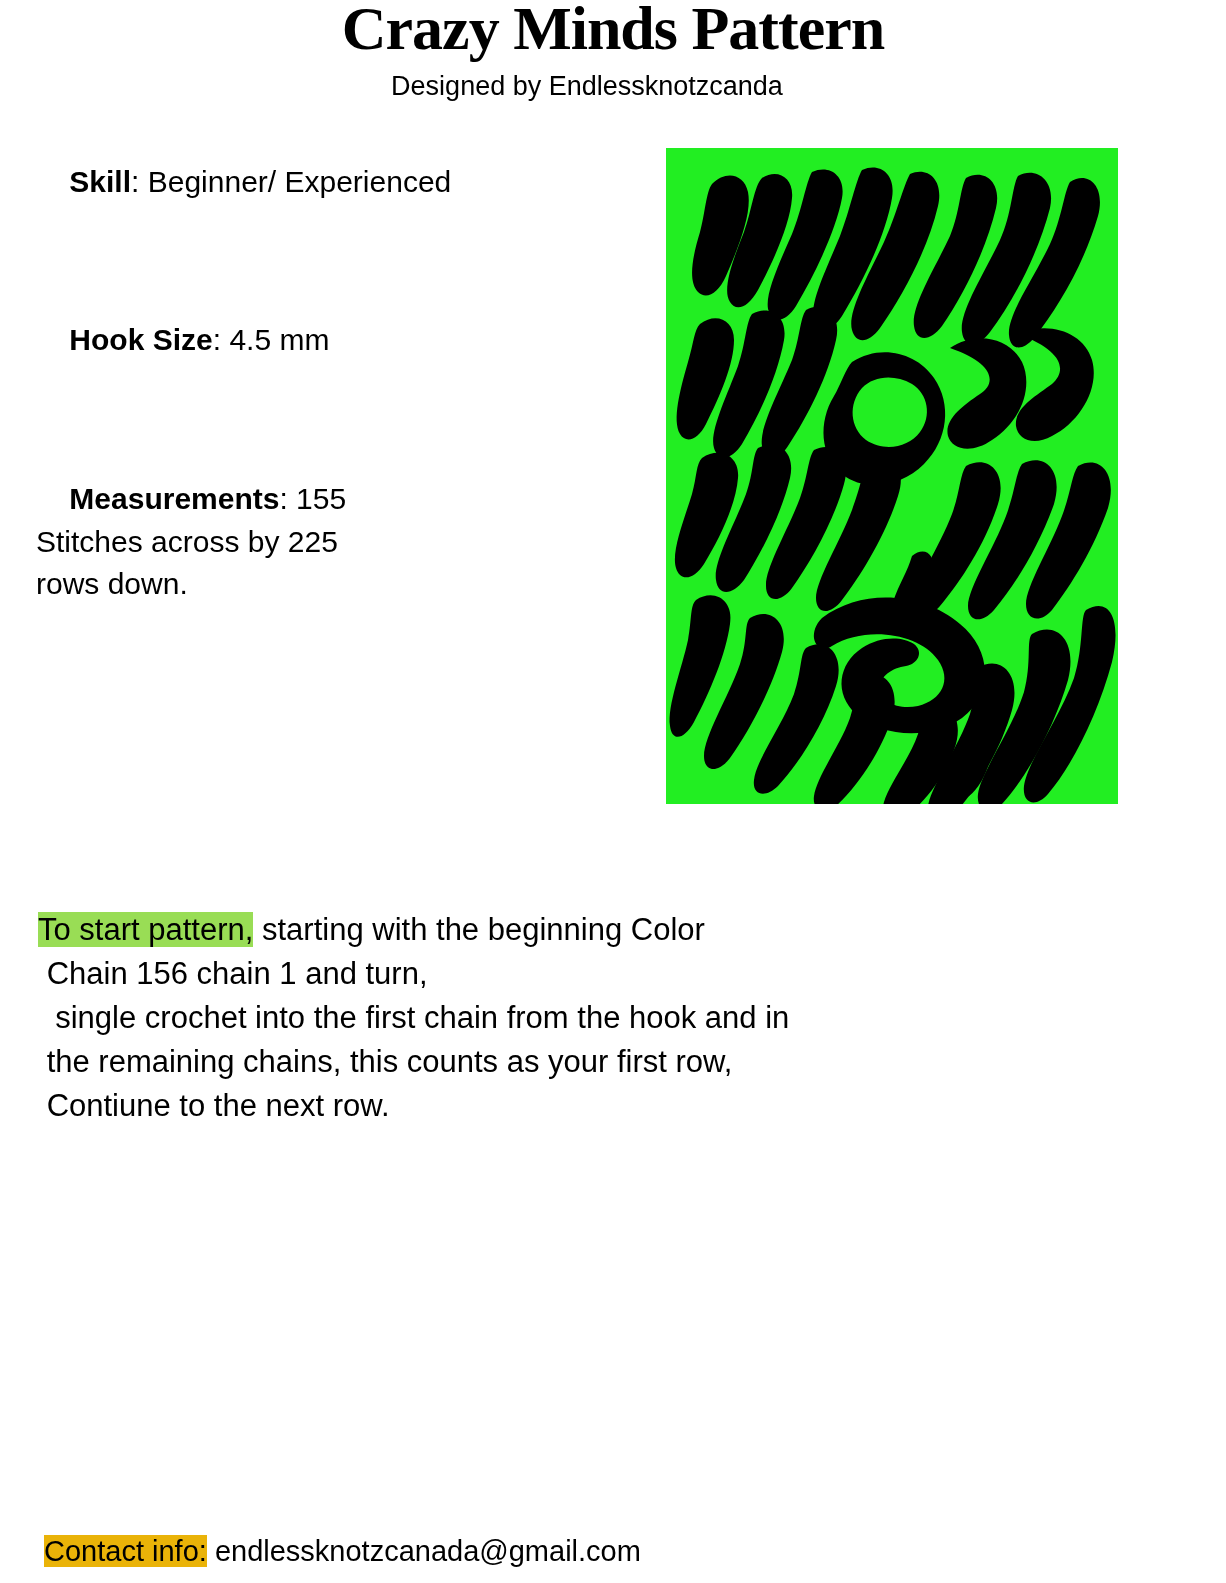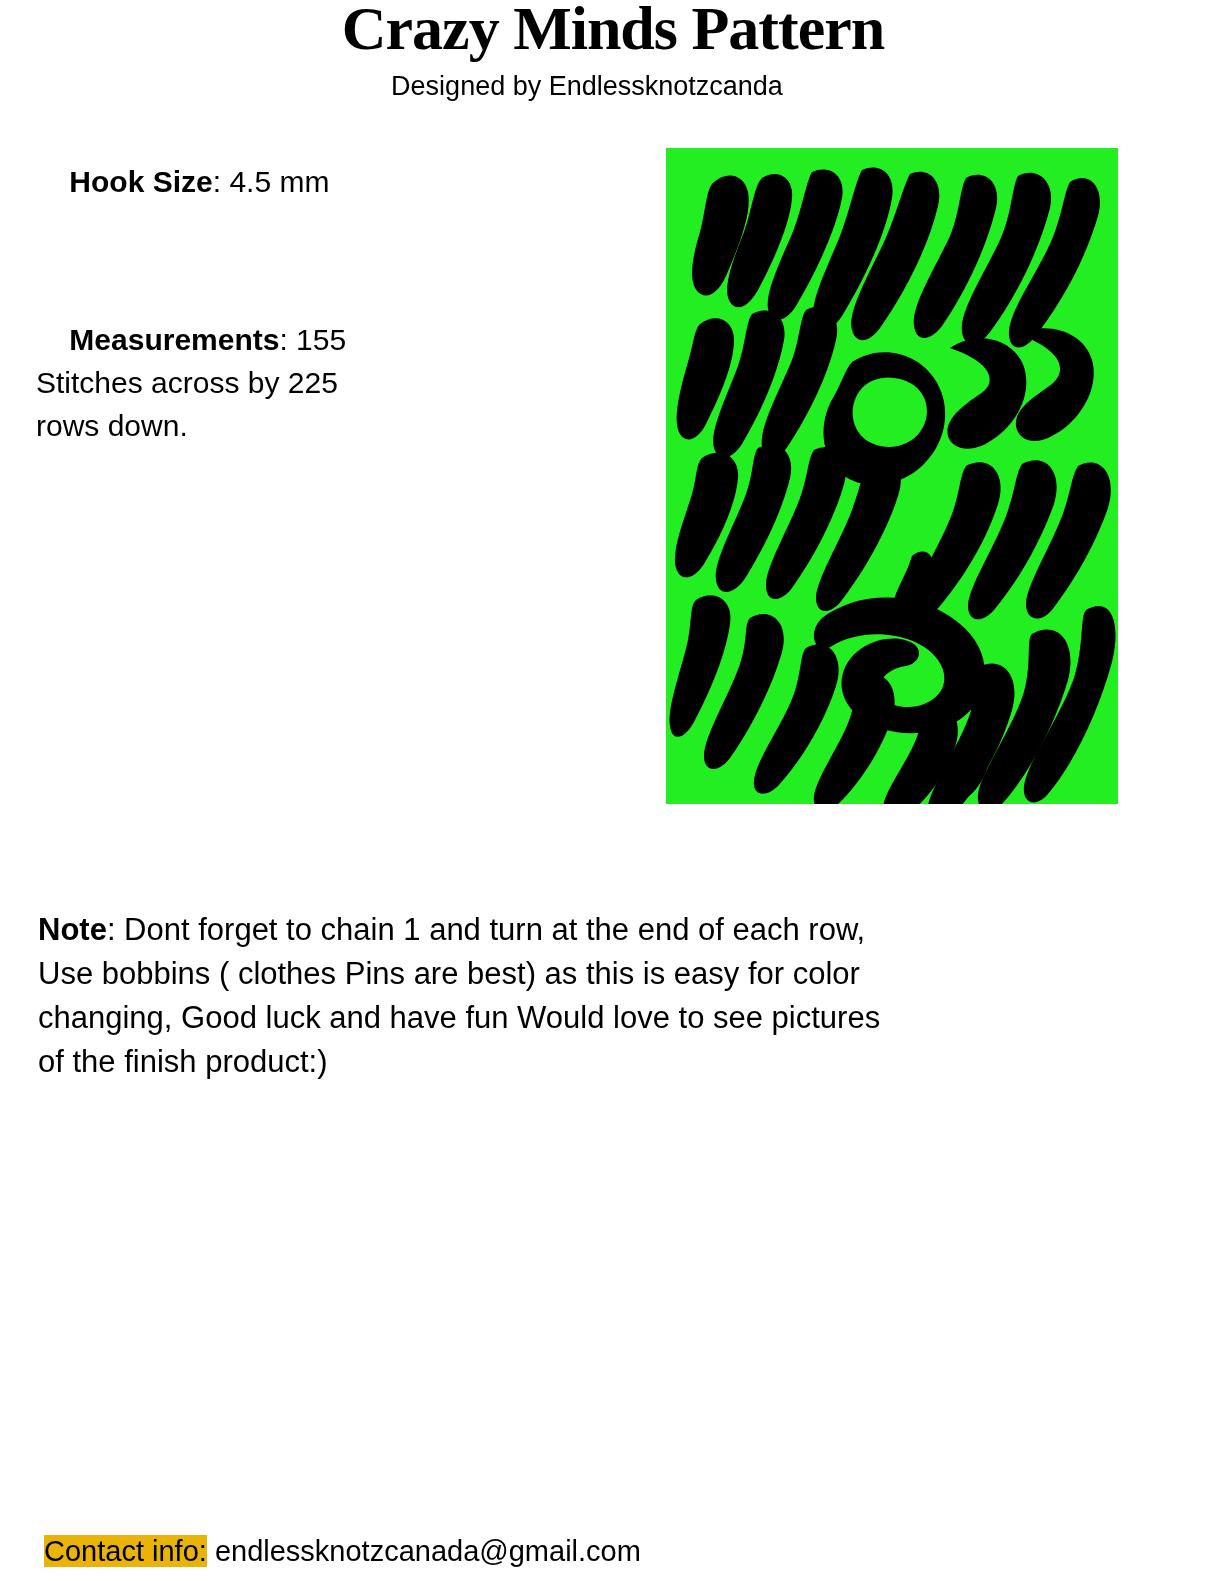--- a/index.html
+++ b/index.html
@@ -110,20 +110,23 @@
   }
 </style>
 </head>
 <body>
 
 <div class="doc-title">Crazy Minds Pattern</div>
 <div class="doc-subtitle">Designed by Endlessknotzcanda</div>
 
 <div class="spec-list">
 
+  <div class="spec-row">
+    <span class="lbl">Skill</span><span>: Beginner/ Experienced</span>
+  </div>
 
   <div class="spec-row">
     <span class="lbl">Hook Size</span><span>: 4.5 mm</span>
   </div>
 
 
   <div class="spec-row multi">
     <span class="lbl">Measurements</span><span>: 155
 Stitches across by 225
 rows down.</span>
@@ -176,21 +179,22 @@
       <path d="M420 462 C 444 448, 456 472, 446 514 C 432 566, 406 618, 382 646 C 370 660, 356 656, 358 638 C 361 614, 394 570, 408 530 C 418 498, 414 468, 420 462 Z"></path>
 
       <path d="M246 408 C 258 398, 270 406, 266 422 C 262 440, 250 460, 240 468 C 232 474, 224 470, 226 458 C 229 444, 240 426, 244 414 Z"></path>
       <path d="M306 604 C 316 596, 326 604, 322 618 C 318 632, 308 646, 300 650 C 292 654, 288 648, 292 638 C 296 626, 302 612, 306 604 Z"></path>
     </g>
   </svg>
 </div>
 
 <div class="body-block">
 
-
-  <p class="para"><span class="bold">Note</span><span>: Dont forget to chain 1 and turn at the end of each row,
-Use bobbins ( clothes Pins are best) as this is easy for color
-changing, Good luck and have fun Would love to see pictures
-of the finish product:)</span></p>
+  <p class="para start-para"><span class="hl">To start pattern,</span><span> starting with the beginning Color
+ Chain 156 chain 1 and turn,
+  single crochet into the first chain from the hook and in
+ the remaining chains, this counts as your first row,
+ Contiune to the next row.</span></p>
+
 
 </div>
 
 <div class="contact"><span class="hl">Contact info:</span><span> endlessknotzcanada@gmail.com</span></div>
 
 </body></html>

